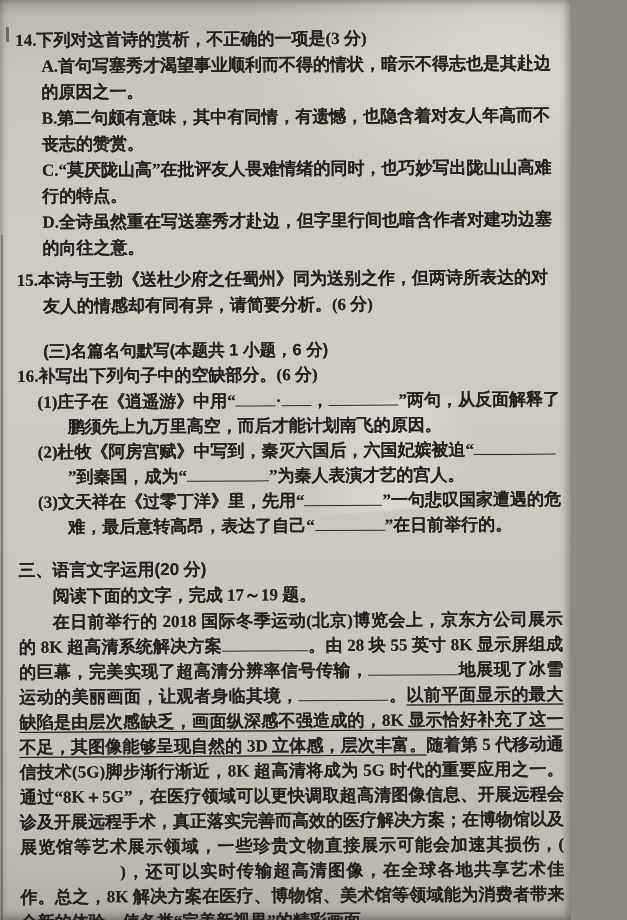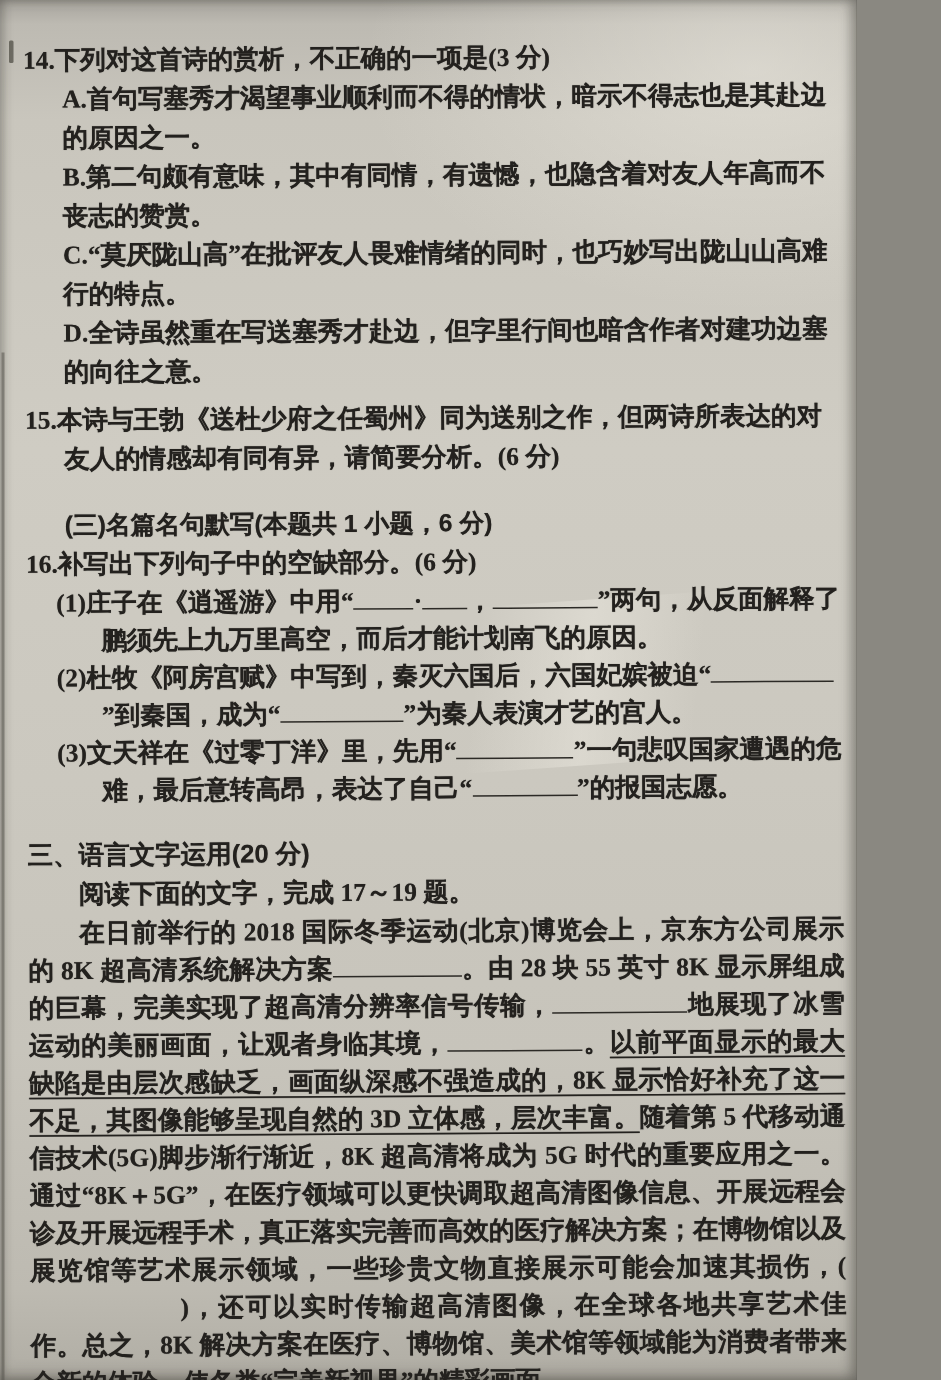--- a/index.html
+++ b/index.html
@@ -53,21 +53,21 @@
 
     <div class="hang" style="margin-top:6px;">15.本诗与王勃《送杜少府之任蜀州》同为送别之作，但两诗所表达的对友人的情感却有同有异，请简要分析。(6 分)</div>
 
     <div class="sub-sec">(三)名篇名句默写(本题共 1 小题，6 分)</div>
 
     <div>
       <div>16.补写出下列句子中的空缺部分。(6 分)</div>
       <div class="q16-items">
         <div class="q16-item"><span>(1)庄子在《逍遥游》中用“</span><span class="blank w40"></span><span>·</span><span class="blank w30"></span><span>，</span><span class="blank w70"></span><span>”两句，从反面解释了鹏须先上九万里高空，而后才能计划南飞的原因。</span></div>
         <div class="q16-item"><span>(2)杜牧《阿房宫赋》中写到，秦灭六国后，六国妃嫔被迫“</span><span class="blank w82"></span><span>”到秦国，成为“</span><span class="blank w82"></span><span>”为秦人表演才艺的宫人。</span></div>
-        <div class="q16-item"><span>(3)文天祥在《过零丁洋》里，先用“</span><span class="blank w78"></span><span>”一句悲叹国家遭遇的危难，最后意转高昂，表达了自己“</span><span class="blank w70"></span><span>”的报国志愿。</span></div>
+        <div class="q16-item"><span>(3)文天祥在《过零丁洋》里，先用“</span><span class="blank w78"></span><span>”一句悲叹国家遭遇的危难，最后意转高昂，表达了自己“</span><span class="blank w70"></span><span>”在日前举行的。</span></div>
       </div>
     </div>
 
     <div class="sec-main">三、语言文字运用(20 分)</div>
     <div class="intro">阅读下面的文字，完成 17～19 题。</div>
 
     <p class="passage"><span>在日前举行的 2018 国际冬季运动(北京)博览会上，京东方公司展示的 8K 超高清系统解决方案</span><span class="blank w86"></span><span>。由 28 块 55 英寸 8K 显示屏组成的巨幕，完美实现了超高清分辨率信号传输，</span><span class="blank w90"></span><span>地展现了冰雪运动的美丽画面，让观者身临其境，</span><span class="blank w90"></span><span>。</span><span class="ul">以前平面显示的最大缺陷是由层次感缺乏，画面纵深感不强造成的，8K 显示恰好补充了这一不足，其图像能够呈现自然的 3D 立体感，层次丰富。</span><span>随着第 5 代移动通信技术(5G)脚步渐行渐近，8K 超高清将成为 5G 时代的重要应用之一。通过“8K＋5G”，在医疗领域可以更快调取超高清图像信息、开展远程会诊及开展远程手术，真正落实完善而高效的医疗解决方案；在博物馆以及展览馆等艺术展示领域，一些珍贵文物直接展示可能会加速其损伤，(</span><span class="paren-gap"></span><span>)，还可以实时传输超高清图像，在全球各地共享艺术佳作。总之，8K 解决方案在医疗、博物馆、美术馆等领域能为消费者带来全新的体验，使各类“完美新视界”的精彩画面</span><span class="blank w78"></span><span>。</span></p>
 
     <div style="margin-top:2px;">
       <div>17.依次填入文中横线上的成语，全都恰当的一项是(3 分)</div>

